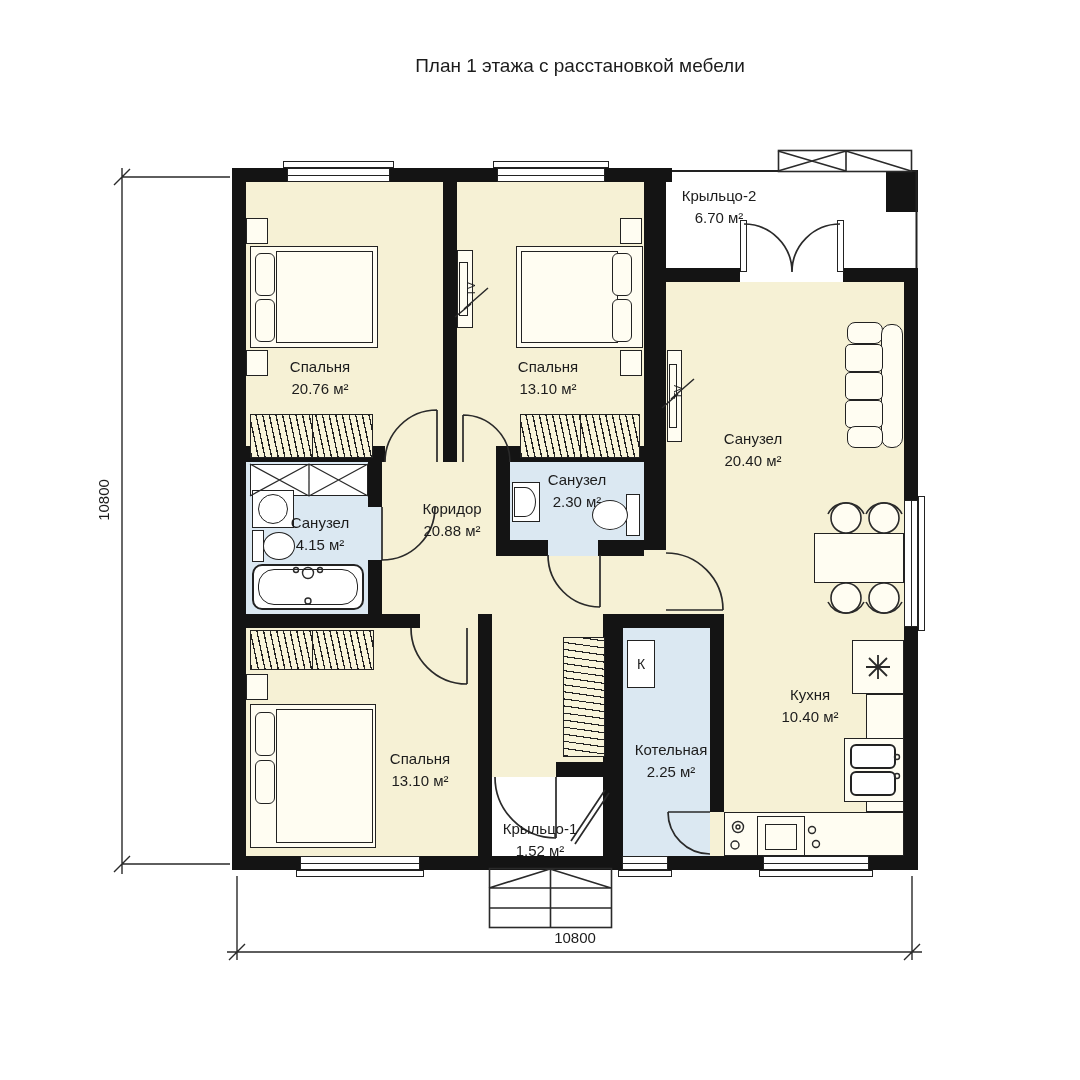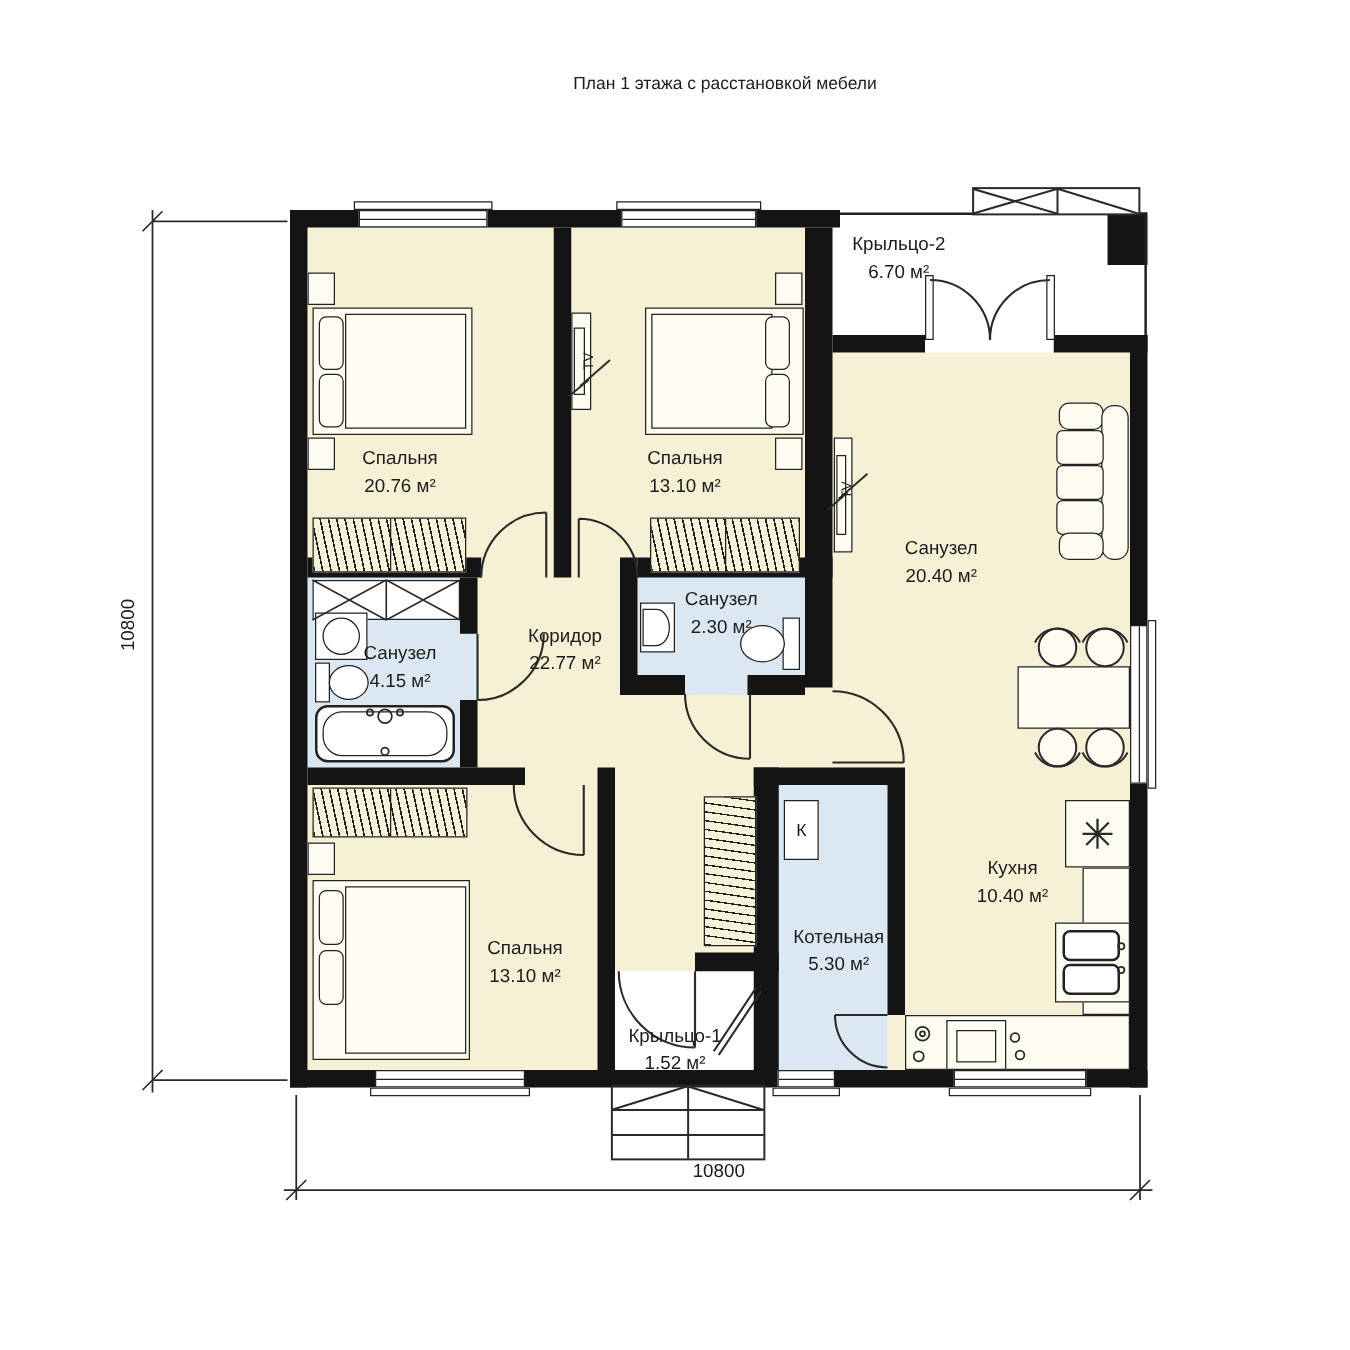--- a/index.html
+++ b/index.html
@@ -19,21 +19,21 @@
   .hatch2{position:absolute;background-color:#f8f4da;border:1.6px solid var(--line);box-sizing:border-box;
          background-image:repeating-linear-gradient(8deg,var(--line) 0 1.1px,transparent 1.1px 7px);}
   .divider-v{position:absolute;top:0;bottom:0;left:50%;width:1.4px;background:var(--line);}
   .win{position:absolute;background:#fff;border:1.2px solid var(--line);box-sizing:border-box;}
   .win-h:after{content:"";position:absolute;left:0;right:0;top:50%;height:1.1px;background:var(--line);}
   .win-v:after{content:"";position:absolute;top:0;bottom:0;left:50%;width:1.1px;background:var(--line);}
   .sill{position:absolute;background:#fff;border:1px solid var(--line);box-sizing:border-box;}
   .rlabel{position:absolute;transform:translate(-50%,-50%);text-align:center;font-size:15px;
           line-height:1.45;white-space:nowrap;z-index:40;}
   .rlabel .und{}
-  .title{position:absolute;transform:translate(-50%,-50%);font-size:14px;white-space:nowrap;z-index:40;}
+  .title{position:absolute;transform:translate(-50%,-50%);font-size:19px;white-space:nowrap;z-index:40;}
   .dim{position:absolute;transform:translate(-50%,-50%);font-size:15px;white-space:nowrap;z-index:40;}
   .dim.rot{transform:translate(-50%,-50%) rotate(-90deg);}
   .tvtag{position:absolute;transform:translate(-50%,-50%) rotate(-90deg);font-size:11px;z-index:40;}
   .kbox{position:absolute;background:#fff;border:1.6px solid var(--line);box-sizing:border-box;
         display:flex;align-items:center;justify-content:center;font-size:14px;z-index:30;}
   svg.overlay{position:absolute;left:0;top:0;z-index:35;pointer-events:none;}
   .rnd{border-radius:6px;}
 </style>
 </head>
 <body>
@@ -243,37 +243,37 @@
   <div class="rlabel" style="left:719px;top:207px">
     <div>Крыльцо-2</div>
     <div>6.70 м²</div>
   </div>
   <div class="rlabel" style="left:753px;top:450px">
     <div>Санузел</div>
     <div>20.40 м²</div>
   </div>
   <div class="rlabel" style="left:452px;top:520px">
     <div>Коридор</div>
-    <div>22.77 м²</div>
+    <div>20.88 м²</div>
   </div>
   <div class="rlabel" style="left:320px;top:534px">
     <div class="und">Санузел</div>
     <div>4.15 м²</div>
   </div>
   <div class="rlabel" style="left:577px;top:491px">
     <div class="und">Санузел</div>
     <div>2.30 м²</div>
   </div>
   <div class="rlabel" style="left:420px;top:770px">
     <div>Спальня</div>
     <div>13.10 м²</div>
   </div>
   <div class="rlabel" style="left:671px;top:761px">
     <div>Котельная</div>
-    <div>5.30 м²</div>
+    <div>2.25 м²</div>
   </div>
   <div class="rlabel" style="left:810px;top:706px">
     <div>Кухня</div>
     <div>10.40 м²</div>
   </div>
   <div class="rlabel" style="left:540px;top:840px">
     <div>Крыльцо-1</div>
     <div>1.52 м²</div>
   </div>
 

